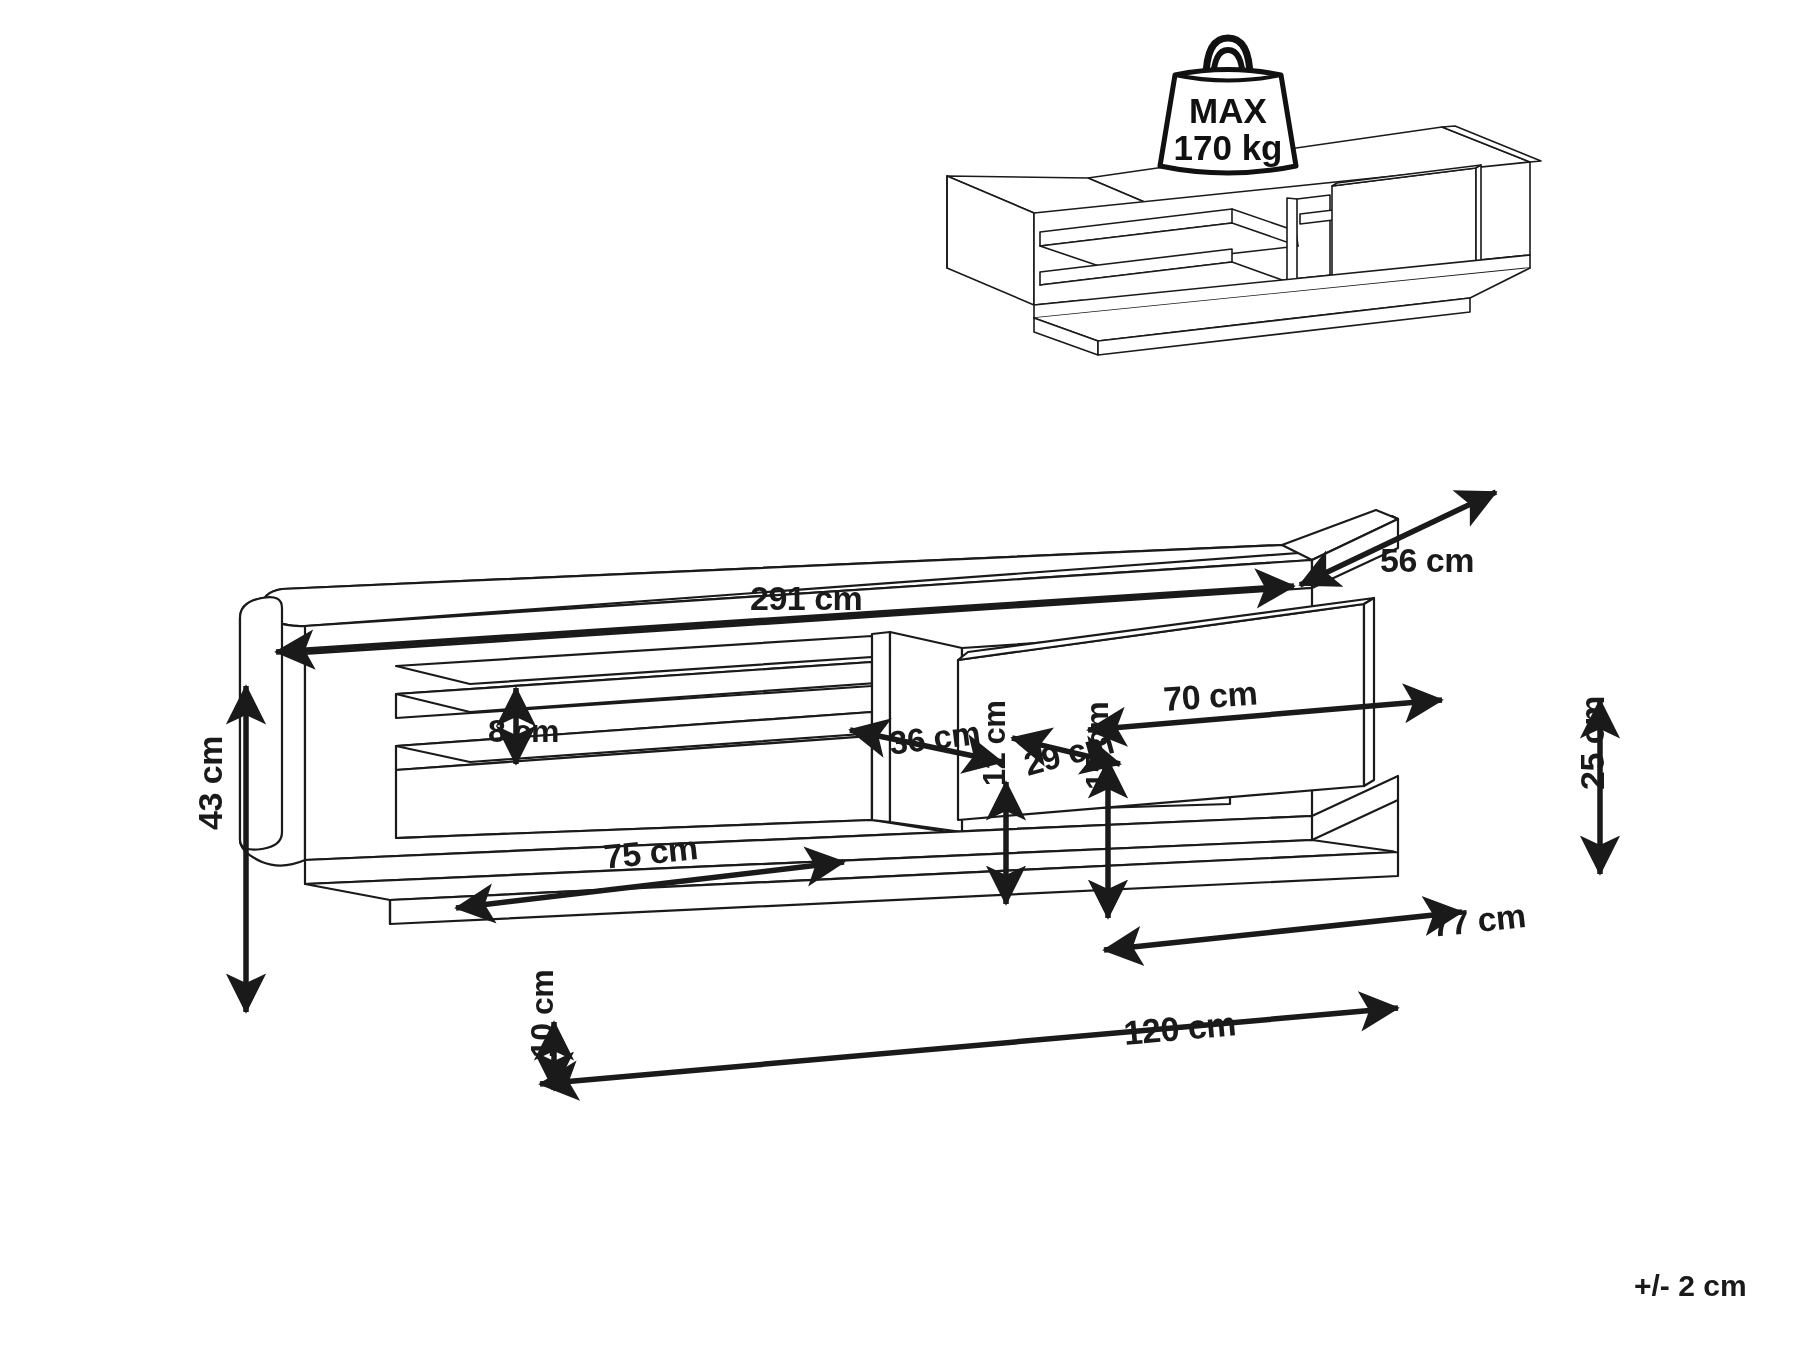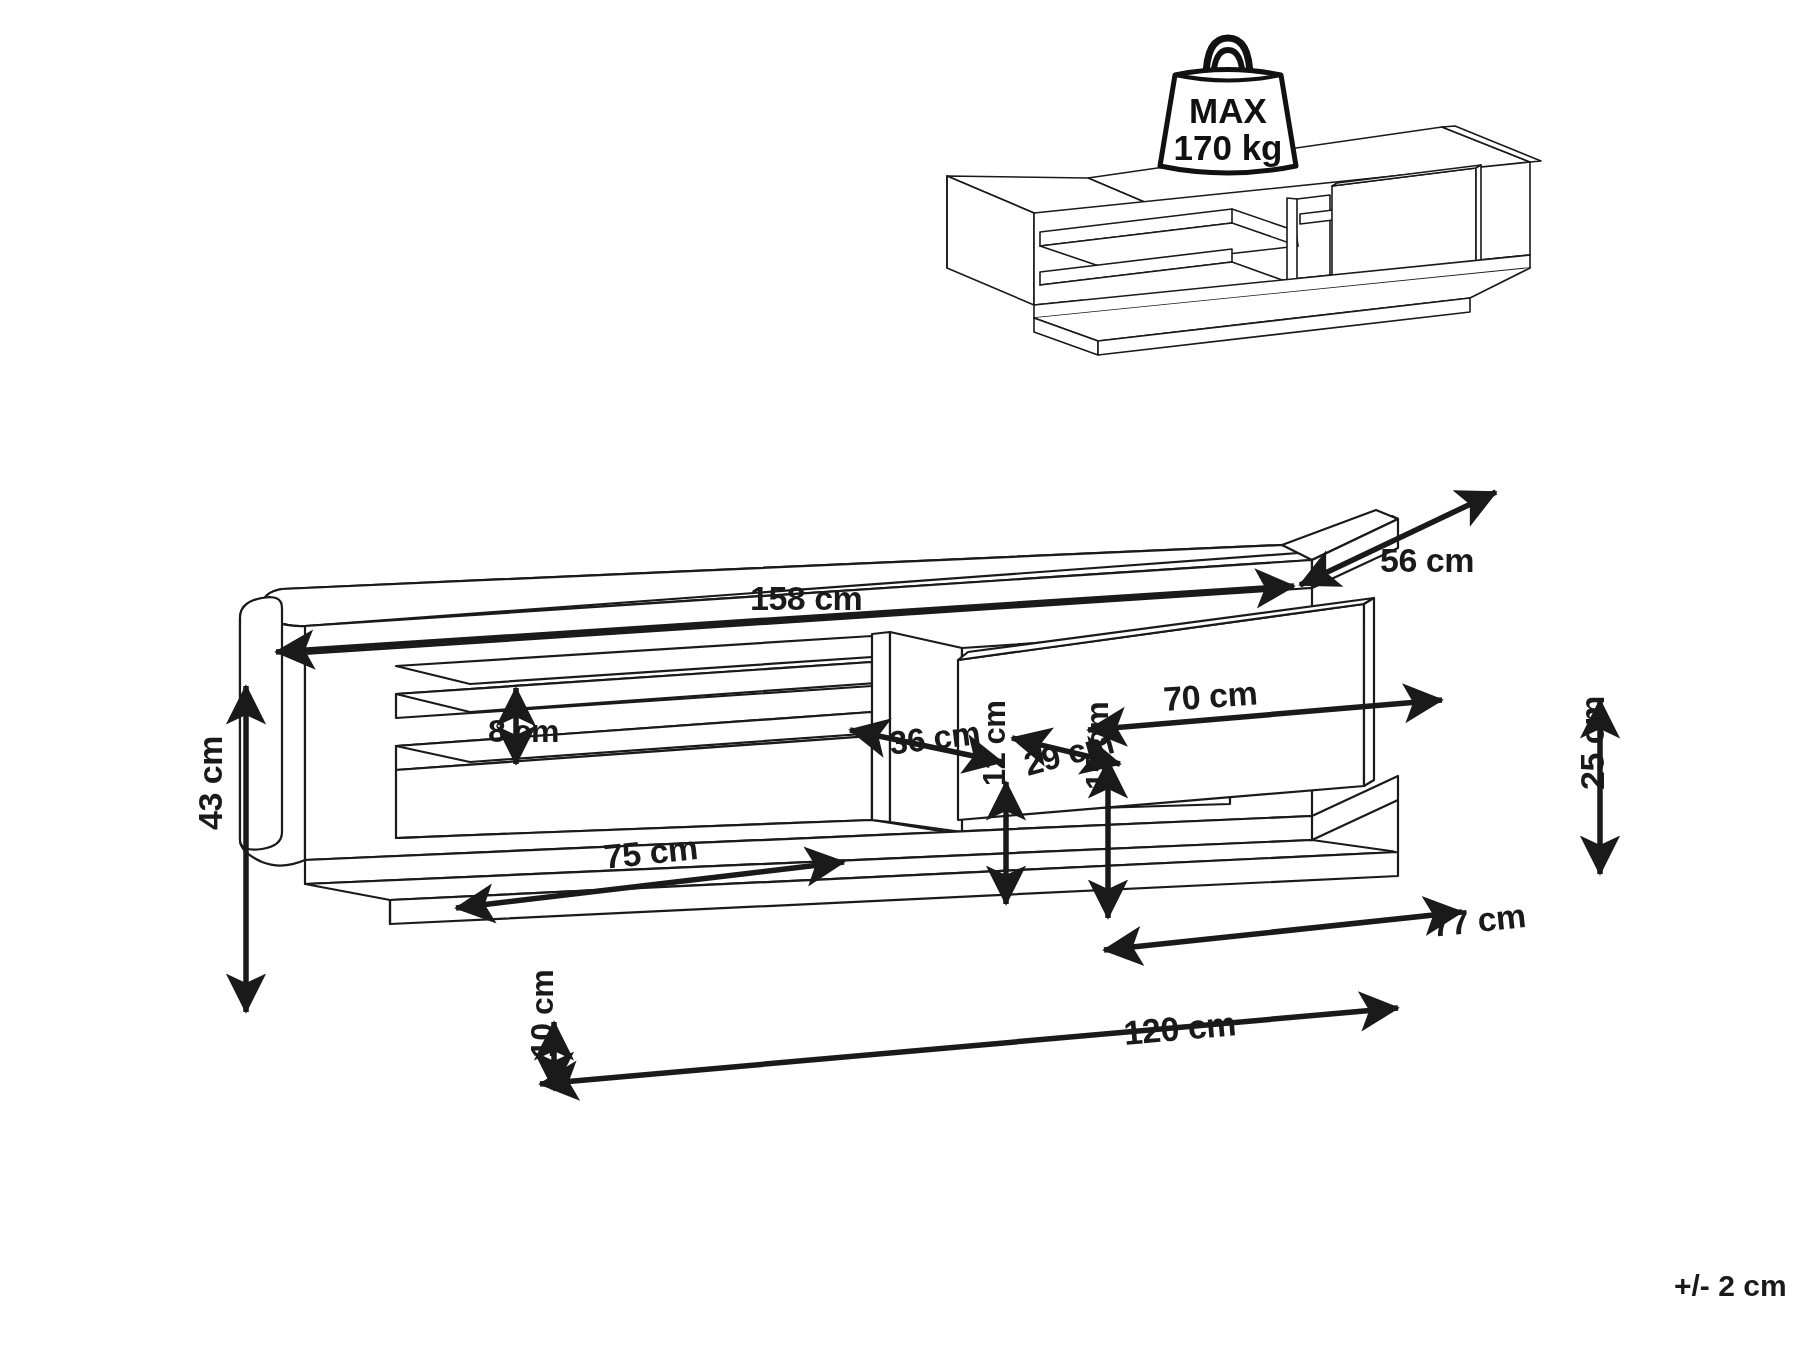--- a/index.html
+++ b/index.html
@@ -194,21 +194,21 @@
       <line x1="1108" y1="760" x2="1108" y2="918"></line>
 
       <line x1="1104" y1="950" x2="1462" y2="912"></line>
 
       <line x1="540" y1="1084" x2="1398" y2="1008"></line>
 
       <line x1="554" y1="1022" x2="554" y2="1090"></line>
     </g>
   </svg>
 
-  <div class="dim-label" style="left:750px; top:579px; font-size:34px;">158 cm</div>
+  <div class="dim-label" style="left:750px; top:579px; font-size:34px;">291 cm</div>
 
   <div class="dim-label" style="left:1380px; top:541px; font-size:34px;">56 cm</div>
 
   <div class="dim-label" style="left:191px; top:830px; font-size:34px; transform:rotate(-90deg); transform-origin:left top;">43 cm</div>
 
   <div class="dim-label" style="left:488px; top:713px; font-size:32px;">8 cm</div>
 
   <div class="dim-label" style="left:887px; top:725px; font-size:33px; transform:rotate(-7deg); transform-origin:left top;">36 cm</div>
 
   <div class="dim-label" style="left:1020px; top:747px; font-size:33px; transform:rotate(-15deg); transform-origin:left top;">29 cm</div>
@@ -222,15 +222,15 @@
   <div class="dim-label" style="left:977px; top:786px; font-size:31px; transform:rotate(-90deg); transform-origin:left top;">12 cm</div>
 
   <div class="dim-label" style="left:1079px; top:790px; font-size:32px; transform:rotate(-90deg); transform-origin:left top;">15 cm</div>
 
   <div class="dim-label" style="left:1430px; top:906px; font-size:34px; transform:rotate(-6deg); transform-origin:left top;">77 cm</div>
 
   <div class="dim-label" style="left:1122px; top:1014px; font-size:34px; transform:rotate(-5deg); transform-origin:left top;">120 cm</div>
 
   <div class="dim-label" style="left:524px; top:1058px; font-size:32px; transform:rotate(-90deg); transform-origin:left top;">10 cm</div>
 
-  <div class="tol" style="left:1674px; top:1269px;">+/- 2 cm</div>
+  <div class="tol" style="left:1634px; top:1269px;">+/- 2 cm</div>
 
 </div>
 
 </body></html>

